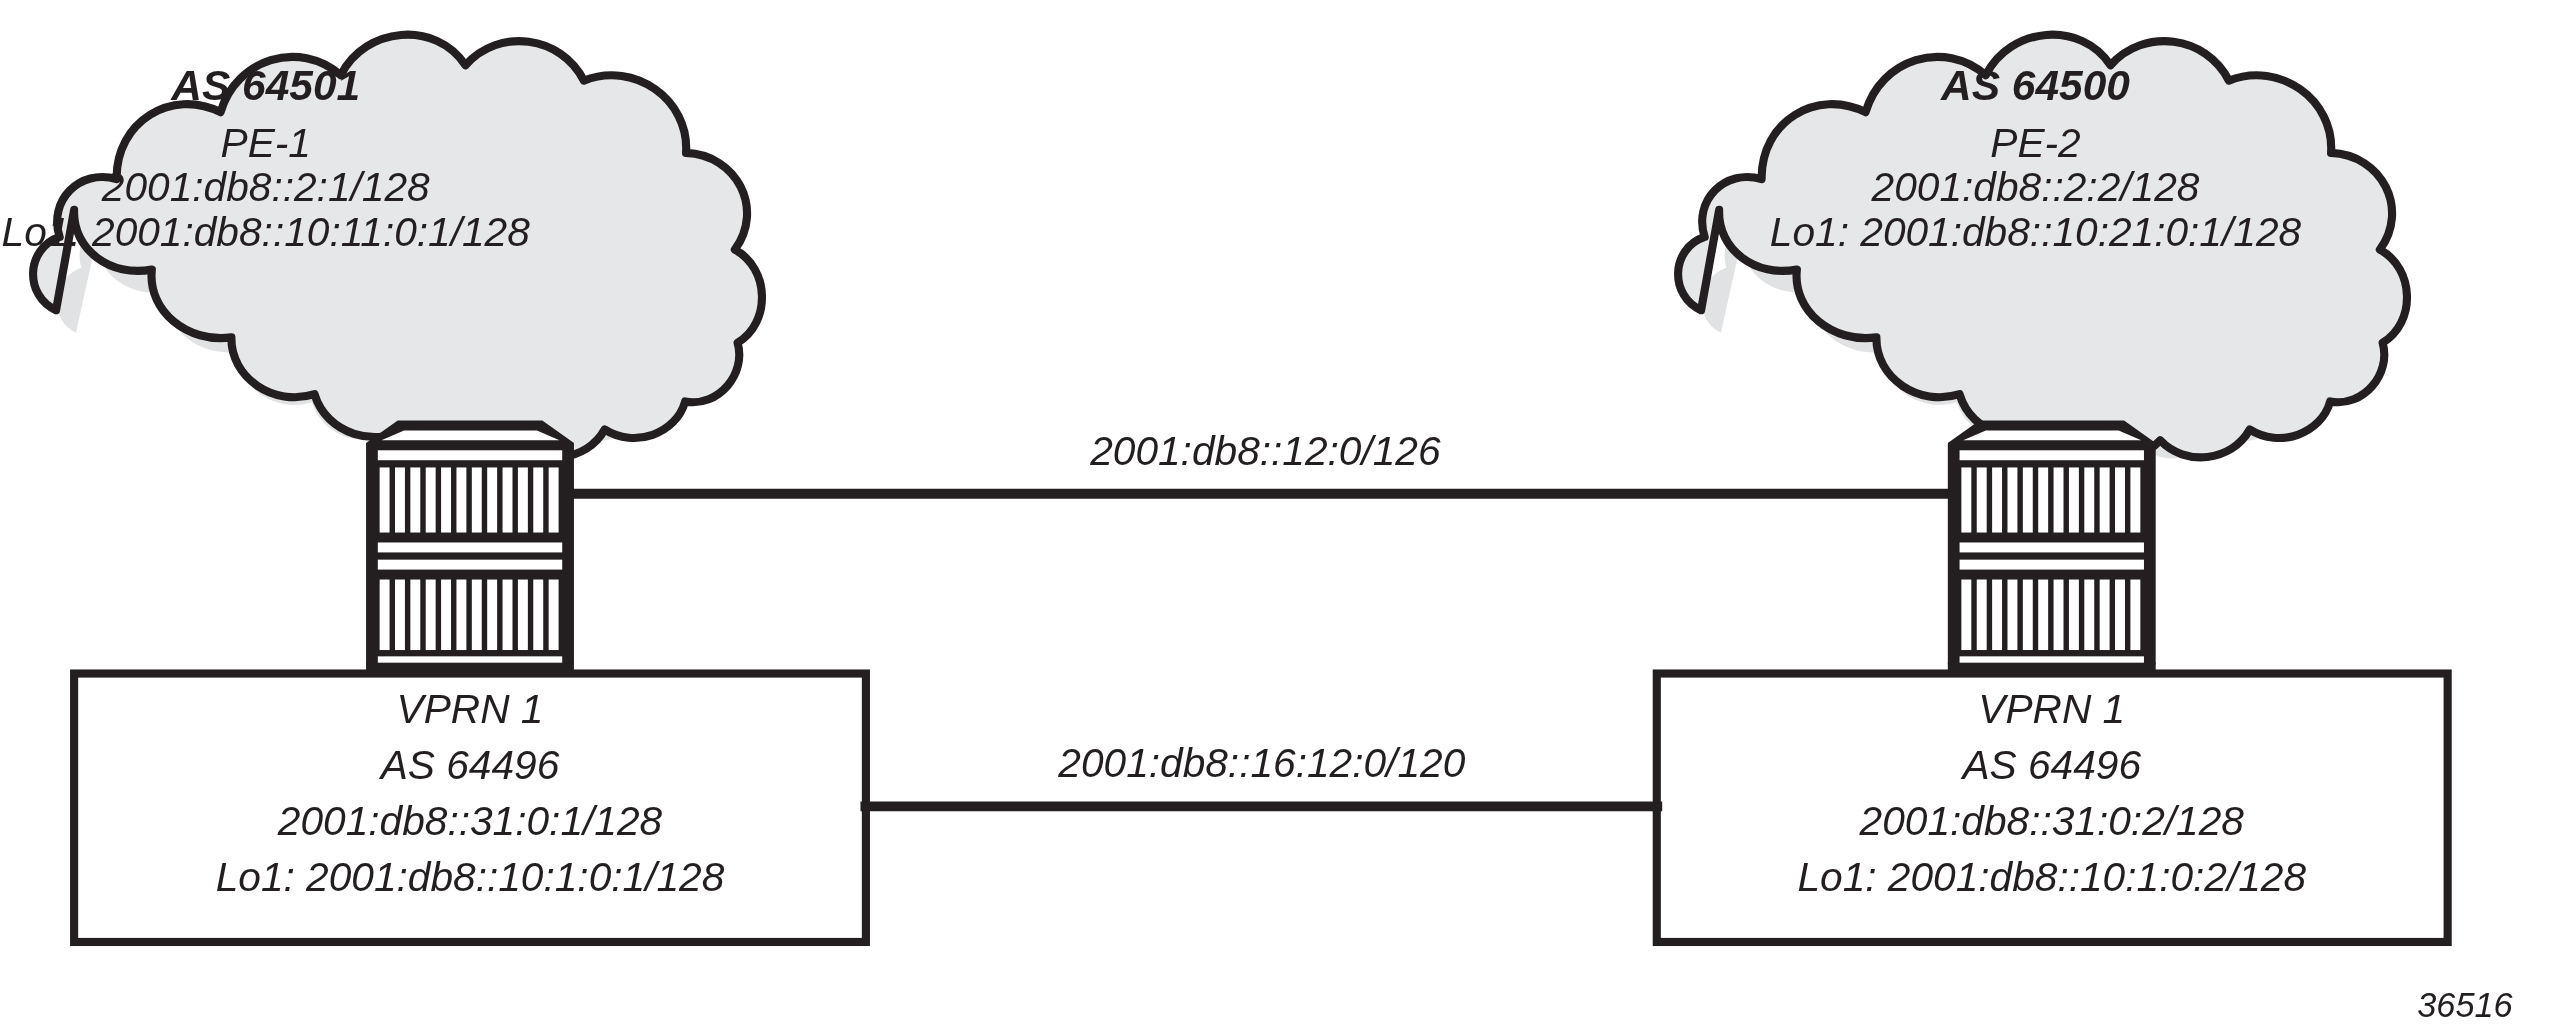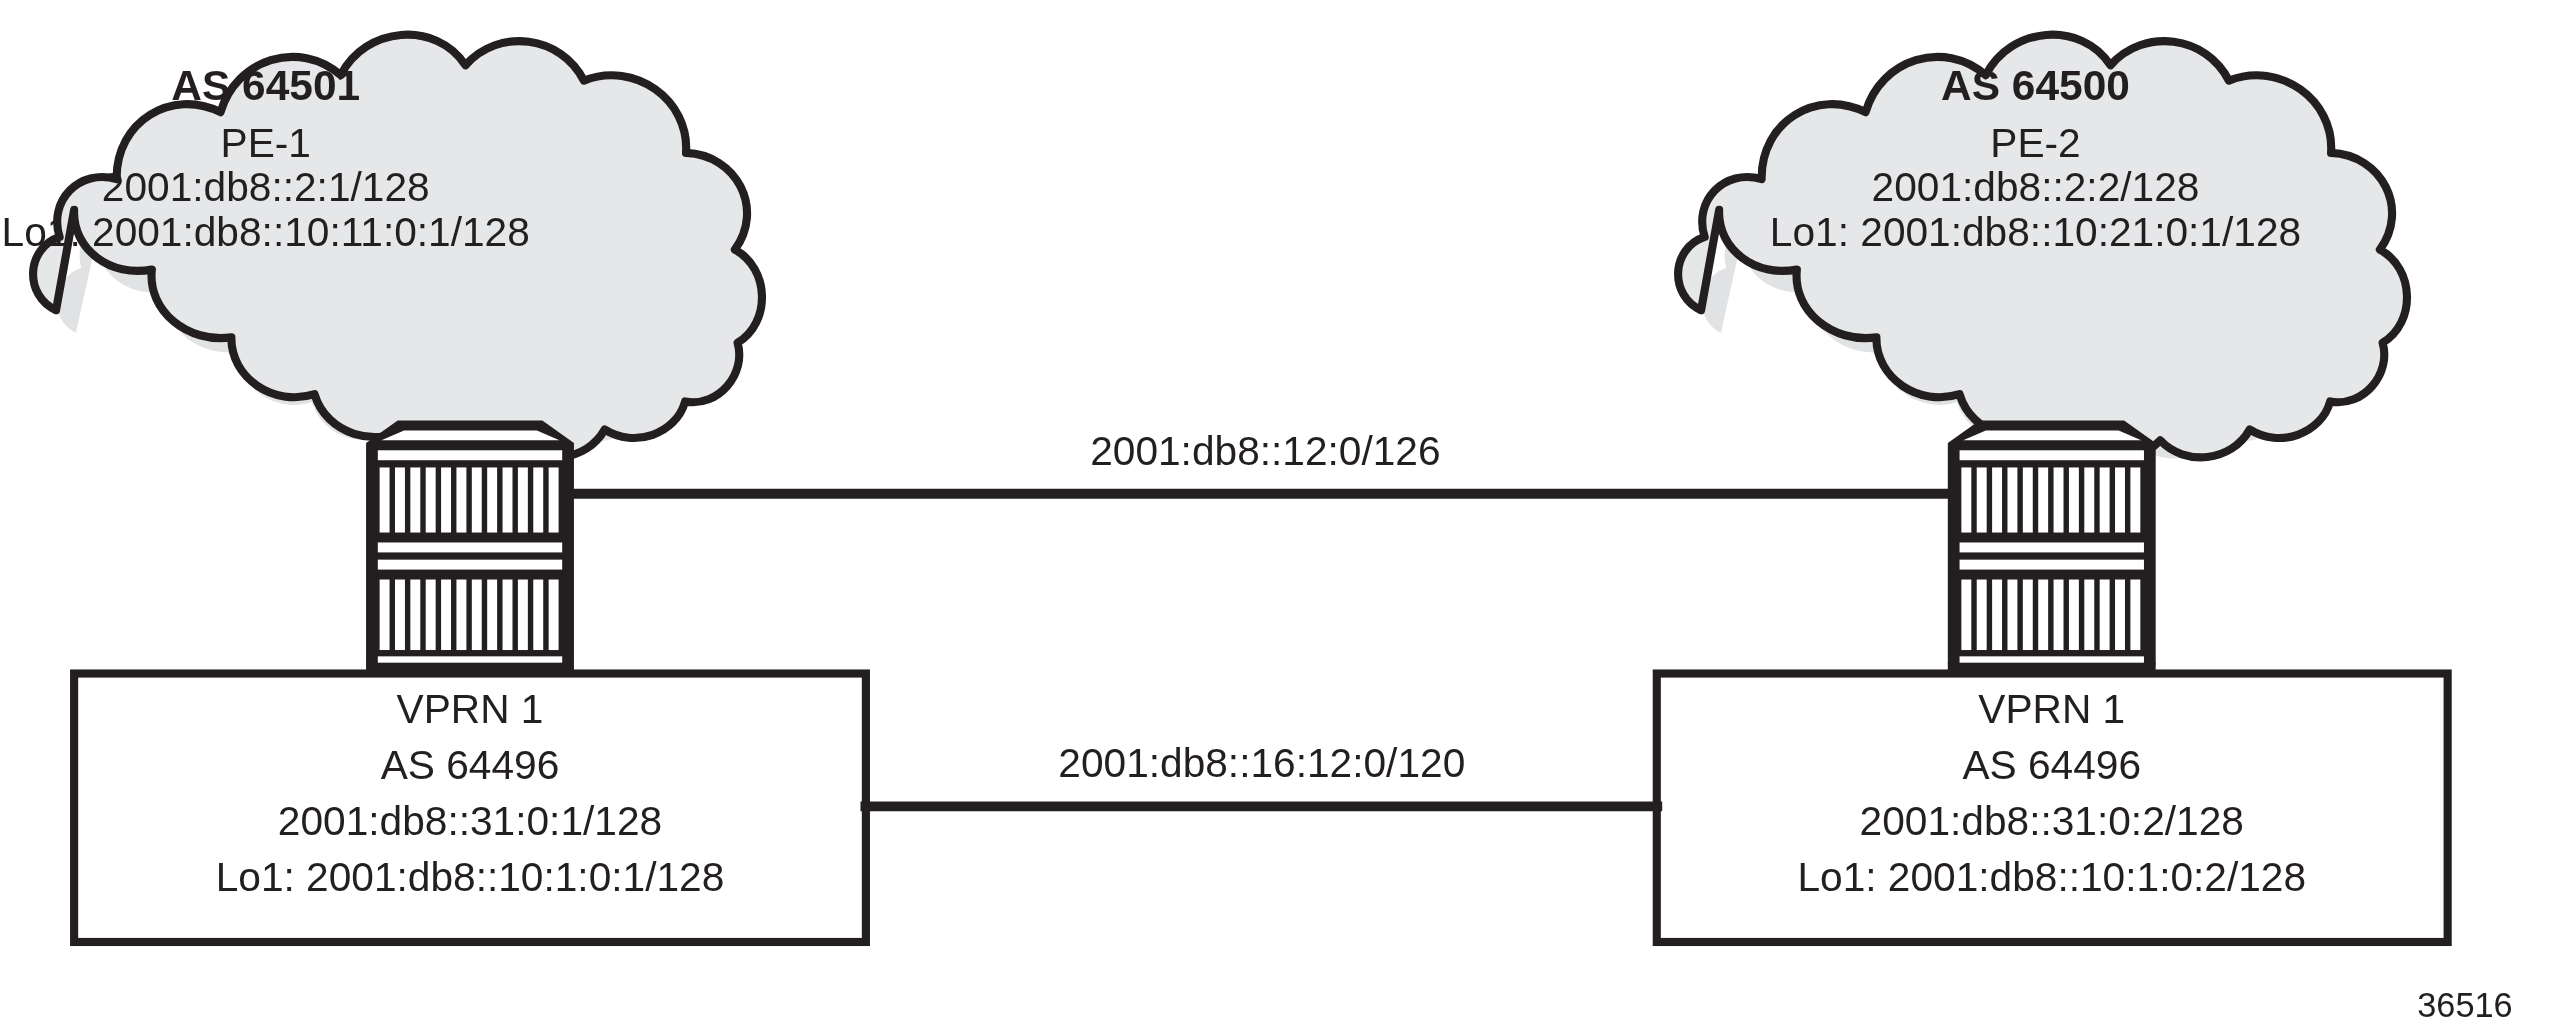--- a/index.html
+++ b/index.html
@@ -10,20 +10,21 @@
   body {
     width: 2576px;
     height: 1028px;
     font-family: "Liberation Sans", sans-serif;
     overflow: hidden;
   }
   #diagram-root {
     position: relative;
     width: 2576px;
     height: 724px;
+    font-style: italic;
   }
   svg.diagram {
     display: block;
     width: 2576px;
     height: 1028px;
   }
   .cloud-fill { fill: #e6e7e8; stroke: #231f20; stroke-width: 9; stroke-linejoin: round; }
   .cloud-shadow { fill: #dcdddf; stroke: none; }
   .box-rect { fill: #ffffff; stroke: #231f20; stroke-width: 9; }
   .link-line { stroke: #231f20; stroke-width: 11; fill: none; stroke-linecap: butt; }

